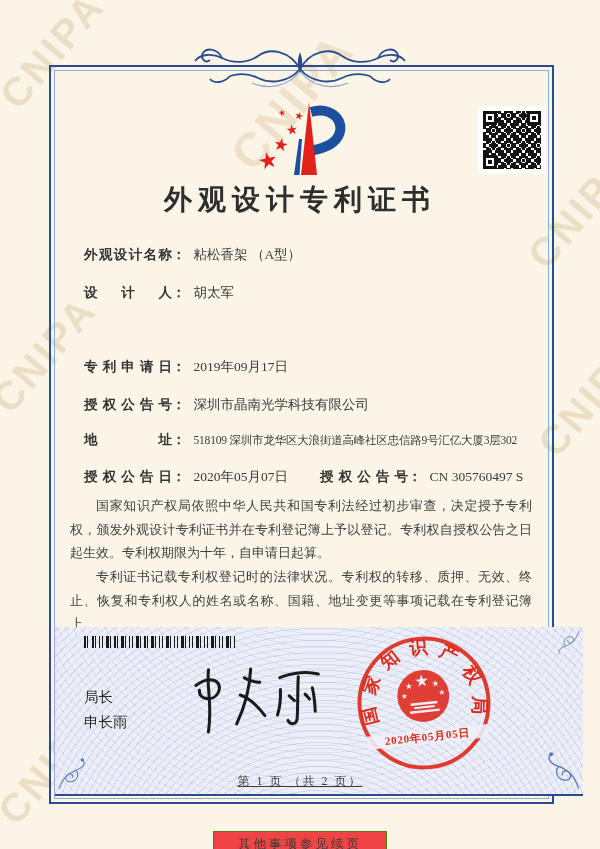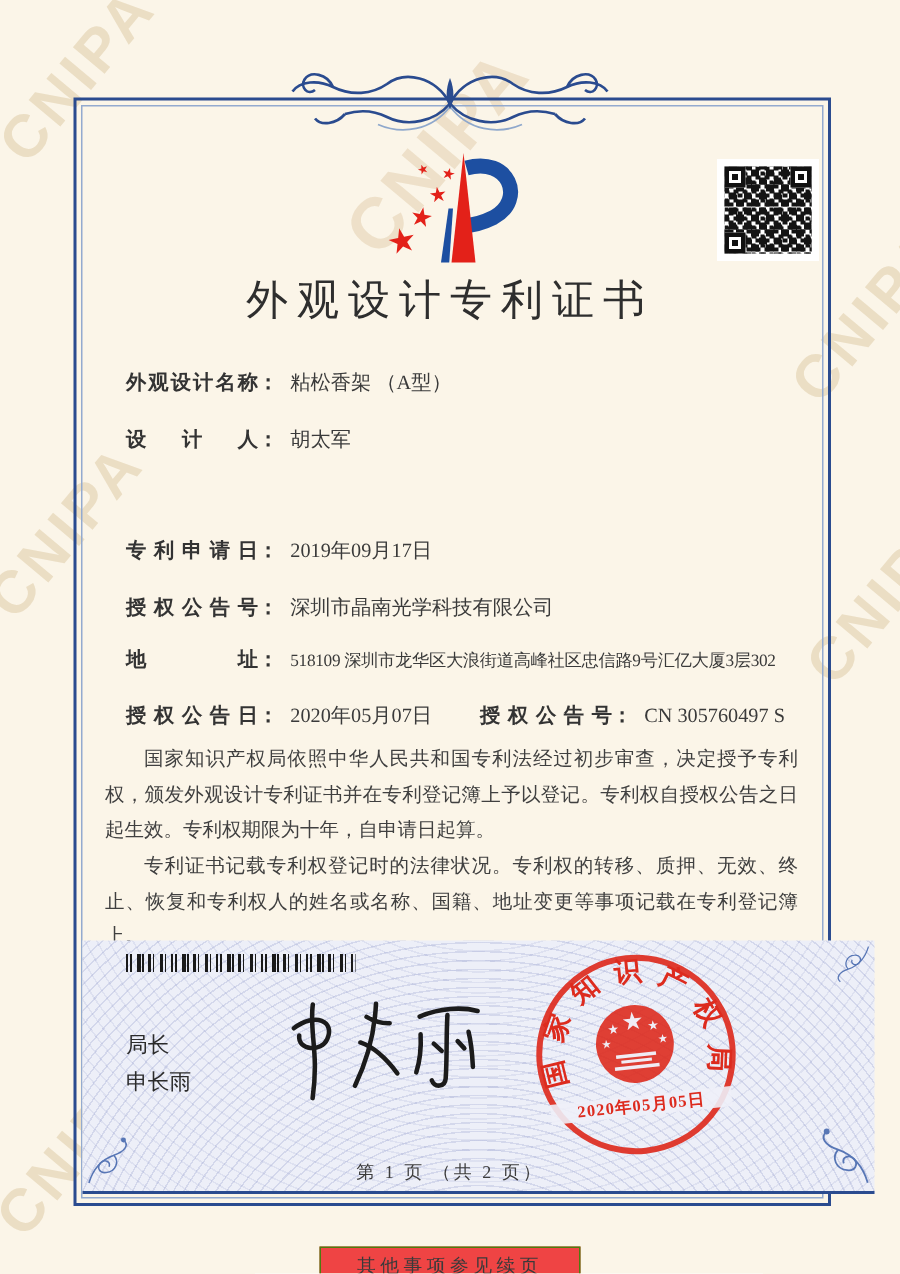--- a/index.html
+++ b/index.html
@@ -37,21 +37,21 @@
       repeating-conic-gradient(#141414 0% 25%, transparent 0% 50%),
       repeating-conic-gradient(#141414 0% 25%, transparent 0% 50%);
     background-size:6px 6px, 10px 10px;
     background-position:0 0, 3px 2px;
   }
   .finder{position:absolute; width:14px; height:14px; border:3px solid #111; background:#fff; box-sizing:border-box;}
   .finder::after{content:""; position:absolute; left:2px; top:2px; width:4px; height:4px; background:#111;}
   .f-tl{left:5px; top:5px;} .f-tr{right:5px; top:5px;} .f-bl{left:5px; bottom:5px;}
   .title{
     position:absolute; left:0; right:0; top:181px; z-index:2; text-align:center;
-    font-size:28px; font-weight:400; letter-spacing:6px; color:#2e2e2e;
+    font-size:28px; font-weight:700; letter-spacing:6px; color:#2e2e2e;
   }
   .frow{position:absolute; left:84px; right:60px; z-index:2; font-size:13.5px; white-space:nowrap;}
   .flabel{
     display:inline-block; width:88px; text-align:justify; text-align-last:justify;
     font-weight:600; color:#333; vertical-align:bottom;
   }
   .fcolon{font-weight:600; color:#333; margin-right:8px;}
   .fvalue{color:#3a3a3a;}
   .fvalue.sm{font-size:11.5px; letter-spacing:-0.2px;text-align:center;}
   .g2{position:absolute; left:236px; top:0;}
@@ -82,21 +82,21 @@
     font-size:14.5px; color:#2b2b2b; line-height:1.7; font-weight:500;
   }
   .signature{position:absolute; left:128px; top:30px; width:150px; height:80px;}
   .seal{position:absolute; left:299px; top:6px; width:140px; height:140px; transform:rotate(-6deg);}
   .flourish{position:absolute; opacity:0.85;}
   .fl-br{right:3px; bottom:4px; transform:scale(1,-1);}
   .fl-bl{left:3px; bottom:4px; transform:scale(-1,-1);}
   .fl-tr{right:3px; top:3px; width:26px; height:26px;}
   .page-indicator{
     position:absolute; left:0; right:0; top:773px; z-index:3; text-align:center;
-    font-size:12px; letter-spacing:2px; color:#3c3c3c;
+    font-size:12px; letter-spacing:2px; color:#3c3c3c;text-decoration:underline;
   }
   .cont-note{
     position:absolute; left:50%; top:831px; transform:translateX(-50%); z-index:3;
     background:#ef4444; border:1px solid #4d7c0f; padding:4px 24px;
     font-size:12.5px; letter-spacing:3px; color:#3a3a3a; white-space:nowrap;
   }
   .sr{position:absolute; width:1px; height:1px; overflow:hidden; opacity:0;}
 </style>
 </head>
 <body>

